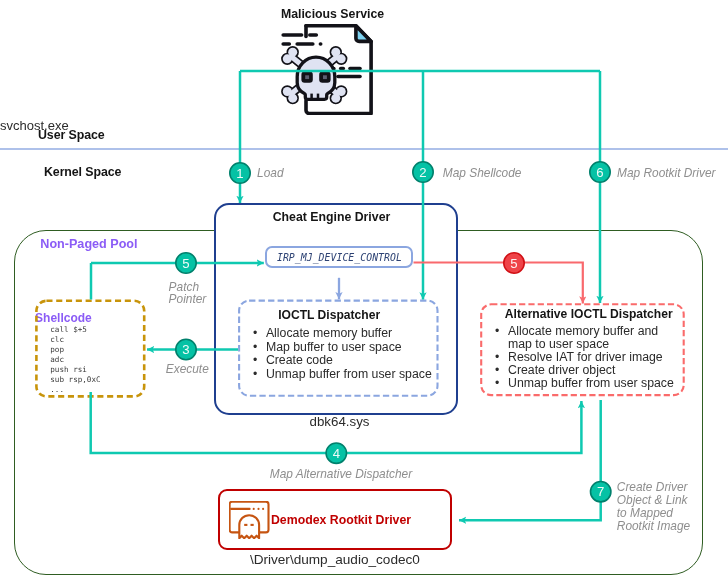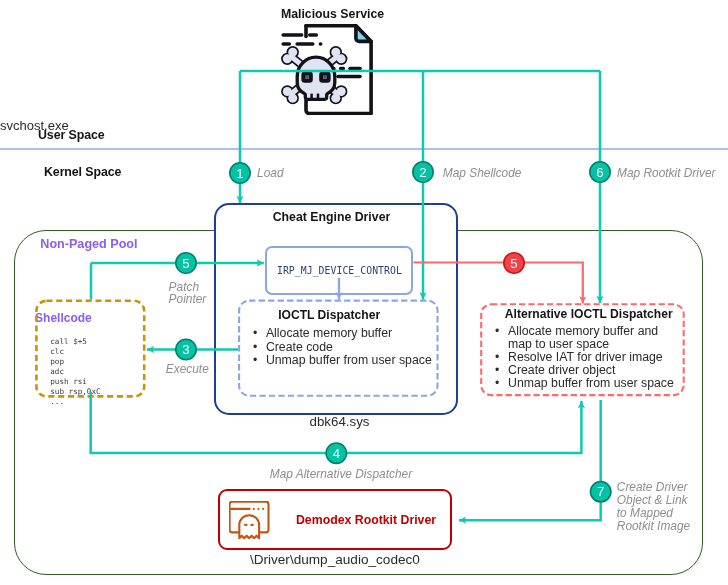--- a/index.html
+++ b/index.html
@@ -37,27 +37,27 @@
   #altioctl{position:absolute;border-radius:11px;background:#fff;}
   .box-title{position:absolute;text-align:center;font-weight:bold;font-size:12.1px;color:#151515;white-space:nowrap;}
   .bul{position:absolute;font-size:12.3px;color:#2b2b2b;line-height:13.2px;}
   .bul div{position:relative;padding-left:14px;white-space:nowrap;}
   .bul div:before{content:"\2022";position:absolute;left:1px;top:0;}
   .bul div.cont:before{content:"";}
 
   
   #shellcode{position:absolute;border-radius:11px;background:#fff;}
   .sc-title{position:absolute;font-weight:bold;font-size:12.0px;white-space:nowrap;color:#8b5cf6;}
-  .sc-code{position:absolute;font-family:"DejaVu Sans Mono",monospace;font-size:7.6px;color:#3a3a3a;line-height:9.93px;margin-top:12px;}
+  .sc-code{position:absolute;font-family:"DejaVu Sans Mono",monospace;font-size:7.6px;color:#3a3a3a;line-height:9.93px;}
 
   
   #rootkit{position:absolute;border:2.5px solid #c00000;border-radius:9px;background:#fff;
      display:flex;align-items:center;}
   .rk-icon{width:41px;height:38px;margin-left:8.6px;margin-top:1.5px;}
-  .rk-title{font-weight:bold;font-size:12.3px;margin-left:26px;color:#c00000;}
+  .rk-title{font-weight:bold;font-size:12.3px;margin-left:1px;color:#c00000;}
   .rk-path{position:absolute;font-size:13.6px;color:#2b2b2b;text-align:center;}
 
   
   .step-lab{position:absolute;font-style:italic;font-size:11.9px;color:#8e8e8e;white-space:pre;line-height:13.2px;}
 </style>
 </head>
 <body>
 
 <div id="stage">
 
@@ -203,29 +203,30 @@
 
   <div class="abs space-label" style="left:8px;top:127.6px;margin-left:30px;">User Space</div>
   <div class="divider" style="left:0;top:148.3px;width:728px;"></div>
   <div class="abs space-label" style="left:8px;top:165px;padding-left:36px;">Kernel Space</div>
 
   <div id="pool" style="left:14px;top:230px;width:689px;height:345px;"></div>
   <div class="pool-label" style="left:40.3px;top:236.8px;">Non-Paged Pool</div>
 
   <div id="cedriver" style="left:214px;top:202.5px;width:243.5px;height:212px;"></div>
   <div class="ce-title" style="left:209px;top:209.5px;width:245px;">Cheat Engine Driver</div>
-  <div id="irpbox" style="left:265.4px;top:246.2px;width:148.1px;height:49px;">
+  <div id="irpbox" style="left:265.4px;top:246.2px;width:148.1px;height:22px;font-style:italic;">
     <span class="irp-text">IRP_MJ_DEVICE_CONTROL</span>
   </div>
   <div class="ce-file" style="left:214px;top:413.5px;width:251px;">dbk64.sys</div>
 
   <div id="ioctl" style="left:238px;top:299.5px;width:200.6px;height:97.3px;"></div>
   <div class="box-title" style="left:278.2px;top:308px;width:99.5px;">IOCTL Dispatcher</div>
   <div class="bul" style="left:251.9px;top:327.3px;width:190px;line-height:13.4px;">
     <div>Allocate memory buffer</div>
+    <div>Map buffer to user space</div>
     <div>Create code</div>
     <div>Unmap buffer from user space</div>
   </div>
 
   <div id="altioctl" style="left:480.1px;top:303.2px;width:204.7px;height:93px;"></div>
   <div class="box-title" style="left:504.8px;top:306.8px;width:167.4px;">Alternative IOCTL Dispatcher</div>
   <div class="bul" style="left:494px;top:324.8px;width:180px;line-height:13.1px;">
     <div>Allocate memory buffer and</div>
     <div class="cont">map to user space</div>
     <div>Resolve IAT for driver image</div>

